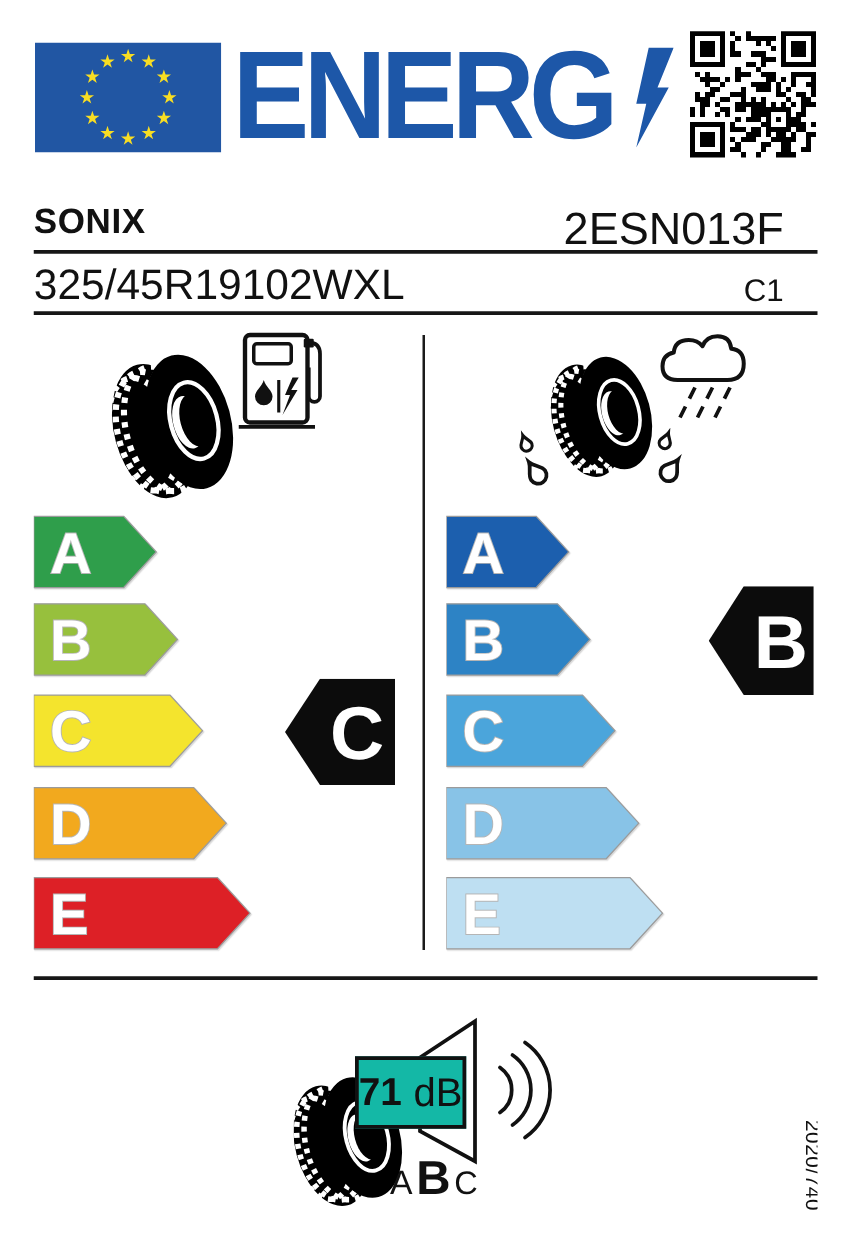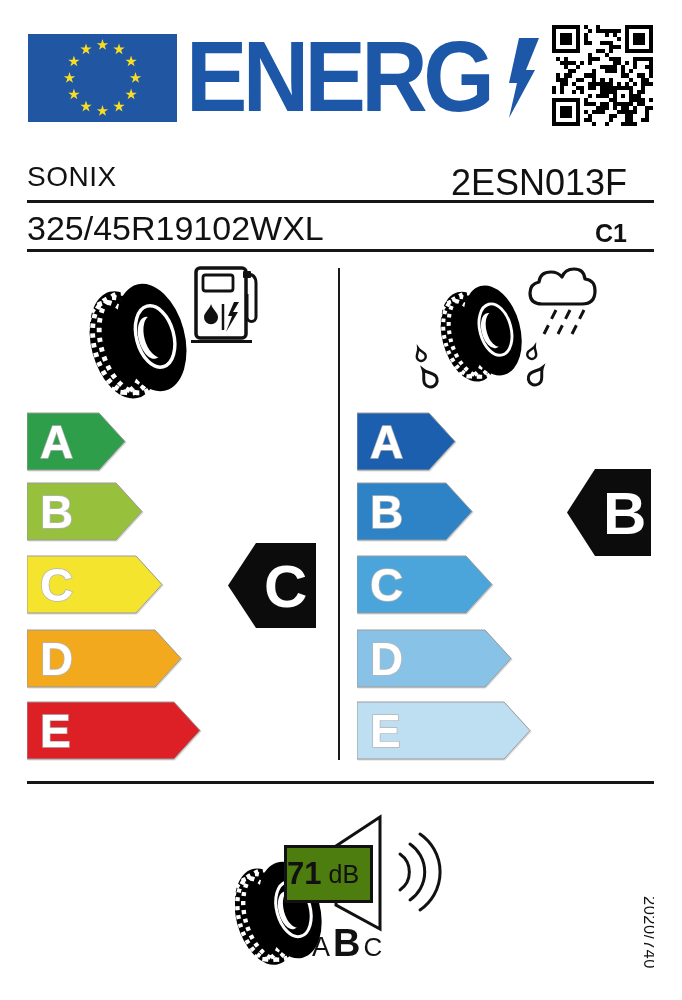--- a/index.html
+++ b/index.html
@@ -6,38 +6,38 @@
   .label{position:relative;width:654px;height:1000px;background:#fff;overflow:hidden;
          font-family:"Liberation Sans","DejaVu Sans",sans-serif;color:#111;}
   .abs{position:absolute;}
   
   .flag{left:28px;top:34px;}
   .enerG{left:186px;top:26px;font-weight:700;font-size:100px;line-height:1;
          letter-spacing:-5px;color:var(--brand_blue);transform:scaleX(.92);transform-origin:left top;}
   .bolt{left:505px;top:38px;}
   .qr{left:552px;top:25px;}
   
-  .supplier{left:27px;top:161px;font-size:28px;font-weight:400;letter-spacing:.5px;}
+  .supplier{left:27px;top:161px;font-size:28px;font-weight:700;letter-spacing:.5px;}
   .typeid{right:27px;top:162px;font-size:36px;font-weight:400;}
   .sizedes{left:27px;top:209px;font-size:34px;font-weight:400;}
-  .tyreclass{right:27px;top:219px;font-size:25px;font-weight:700;}
+  .tyreclass{right:27px;top:219px;font-size:25px;font-weight:400;}
   .rule{left:27px;width:628px;height:3px;background:#161616;}
   .rule1{top:200px;} .rule2{top:249px;} .rule3{top:781px;}
   .vdivider{left:338px;top:268px;width:2px;height:492px;background:#1a1a1a;}
   
   .arrow{stroke:#9b9b9b;stroke-width:1;filter:drop-shadow(1px 1.5px 0 rgba(0,0,0,.15));}
   .scale-letter{font-family:"Liberation Sans","DejaVu Sans",sans-serif;font-size:46px;font-weight:600;
                 fill:#fff;stroke:#b5b5b5;stroke-width:1.5px;paint-order:stroke;}
   .class-letter{font-family:"Liberation Sans","DejaVu Sans",sans-serif;font-size:60px;font-weight:700;fill:#fff;}
   .blackarrow{fill:#0c0c0c;}
   
-  .dbbox{left:284px;top:845px;width:83px;height:52px;border:3.5px solid #111;background:#4d7c0f;
-         display:flex;align-items:center;justify-content:flex-start;gap:7px;}
+  .dbbox{left:284px;top:845px;width:83px;height:52px;border:3.5px solid #111;background:#14b8a6;
+         display:flex;align-items:center;justify-content:space-between;gap:7px;}
   .dbval{font-size:31px;font-weight:700;}
-  .dbunit{font-size:25px;font-weight:400;}
+  .dbunit{font-size:32px;font-weight:400;}
   .abc{left:312px;top:922px;display:flex;align-items:baseline;gap:3px;}
   .abc .a{font-size:27px;} .abc .b{font-size:38px;font-weight:700;} .abc .c{font-size:26px;}
   .regulation{left:640px;top:896px;writing-mode:vertical-rl;font-size:16.5px;letter-spacing:.5px;}
   .euflag-rect{fill:var(--flag_blue);}
   .star{fill:var(--star_yellow);}
   .boltpoly{fill:var(--brand_blue);}
 </style>
 </head>
 <body>
 

